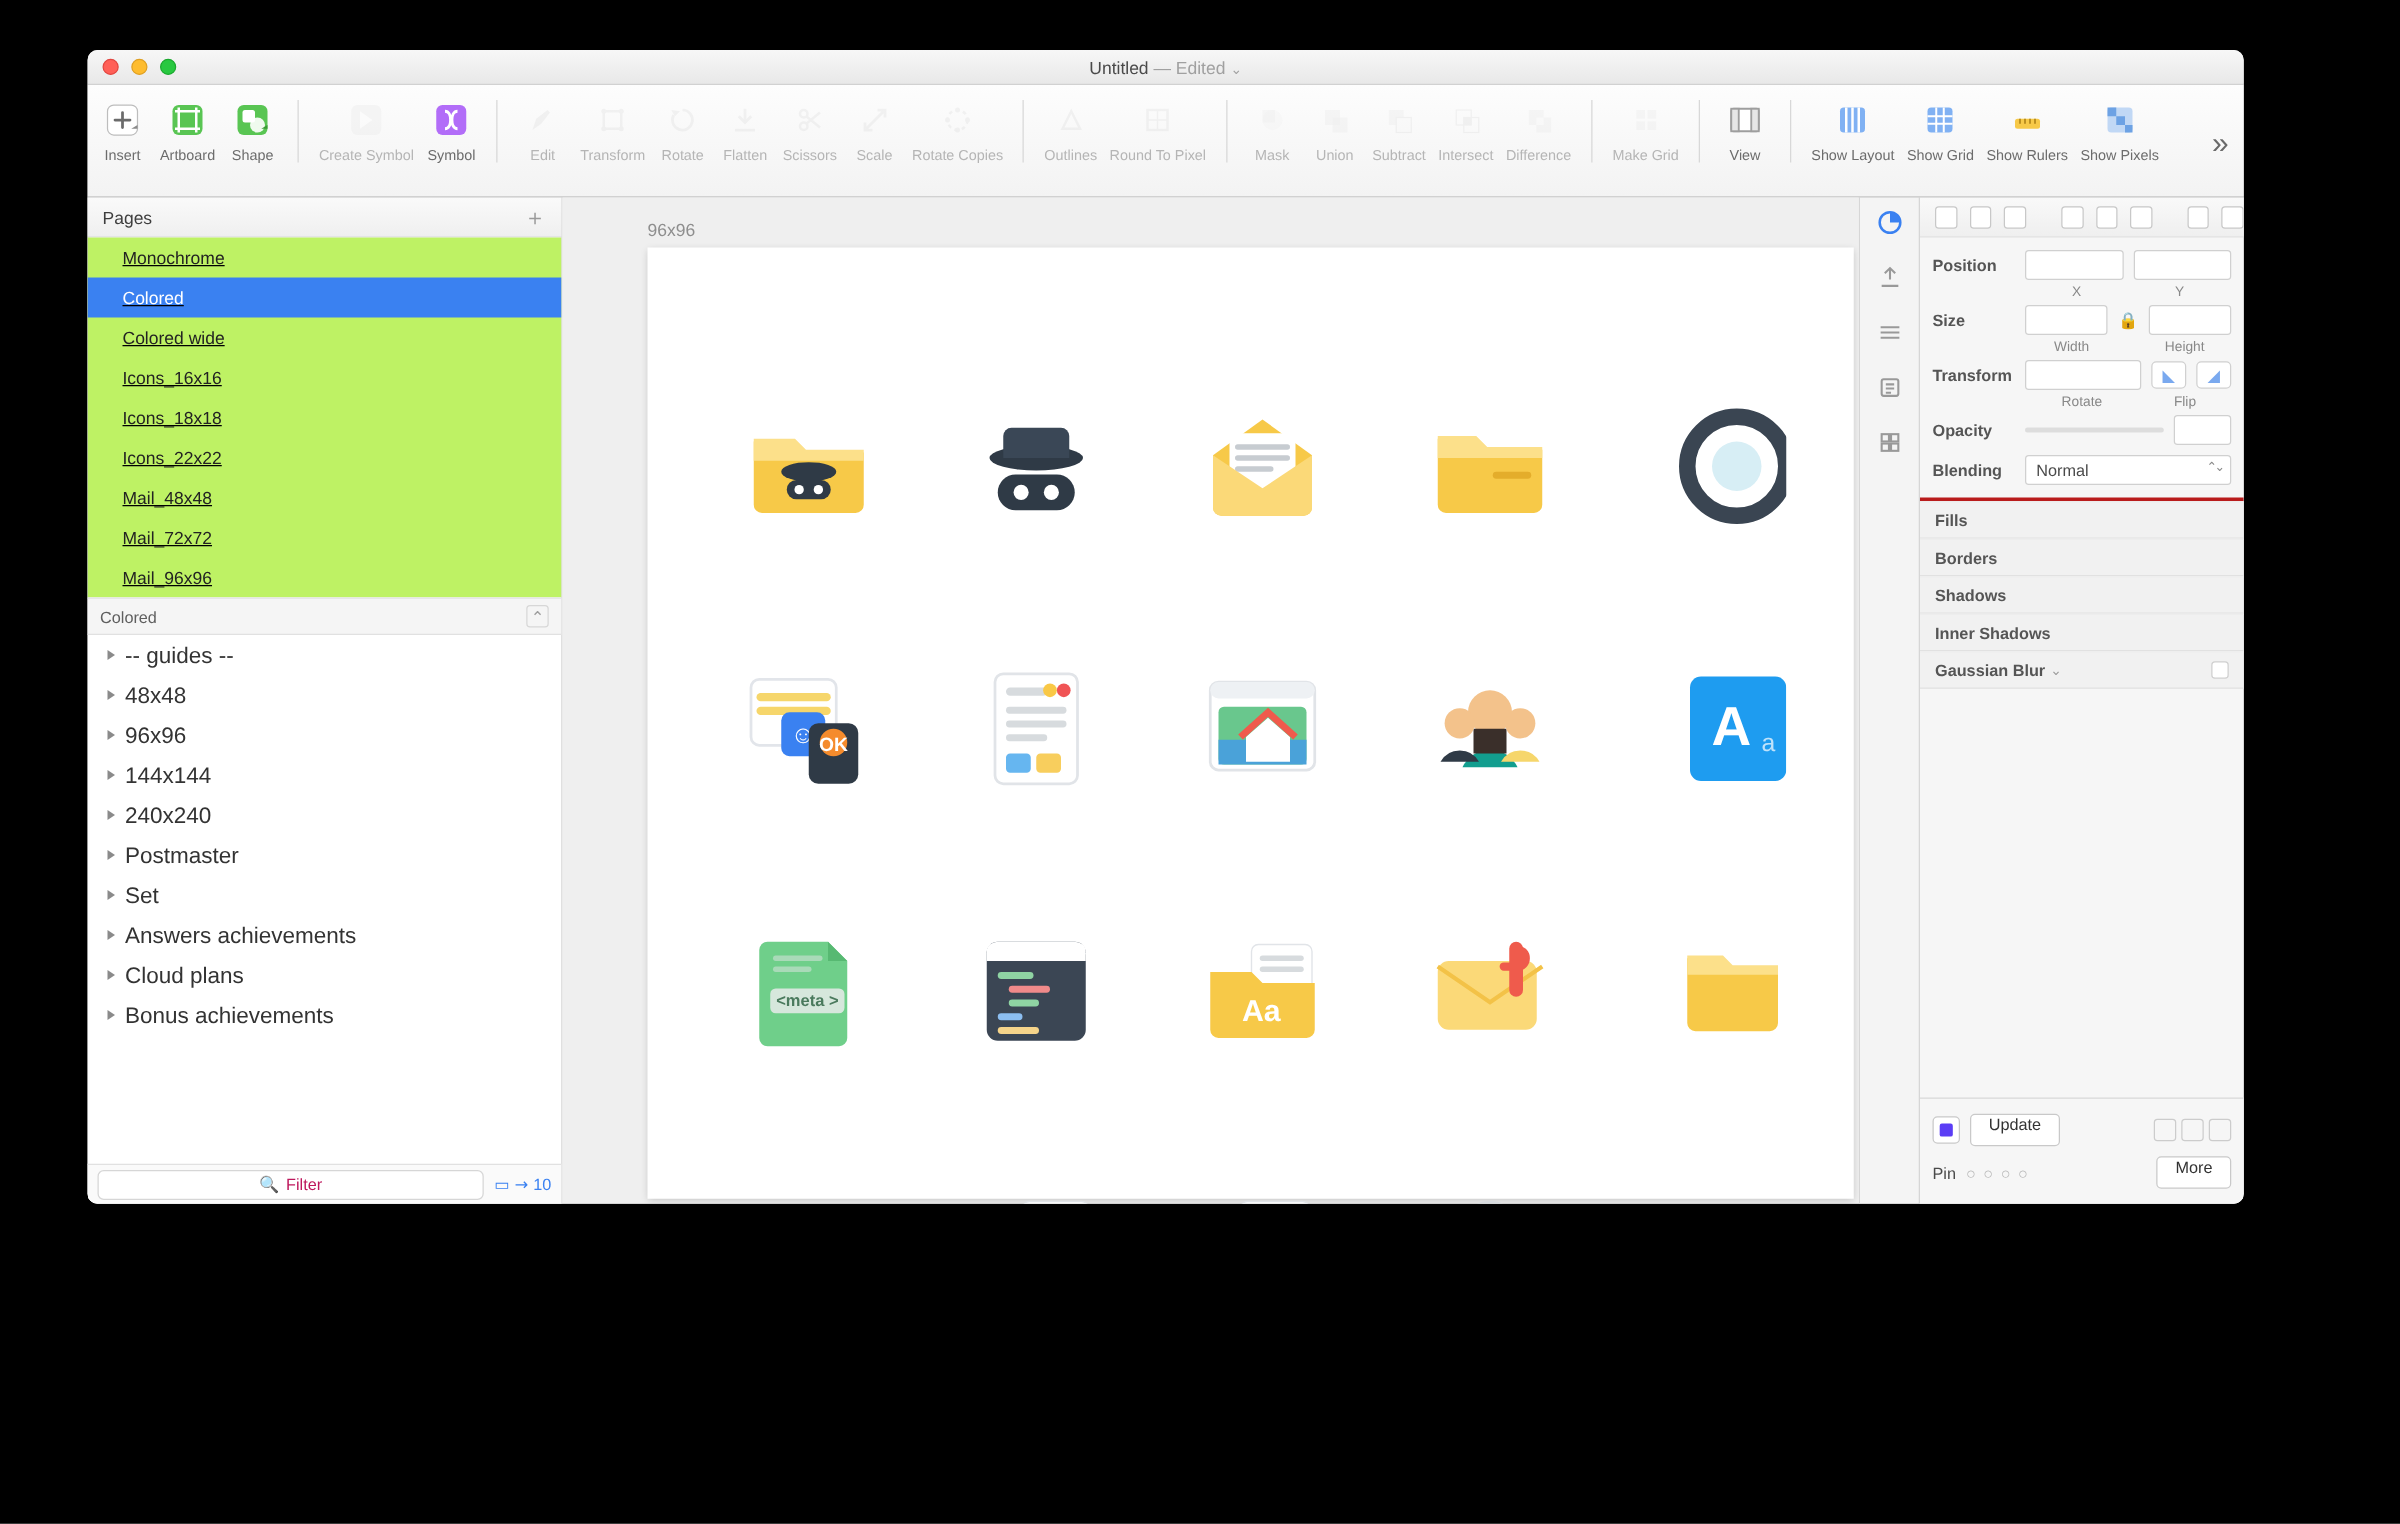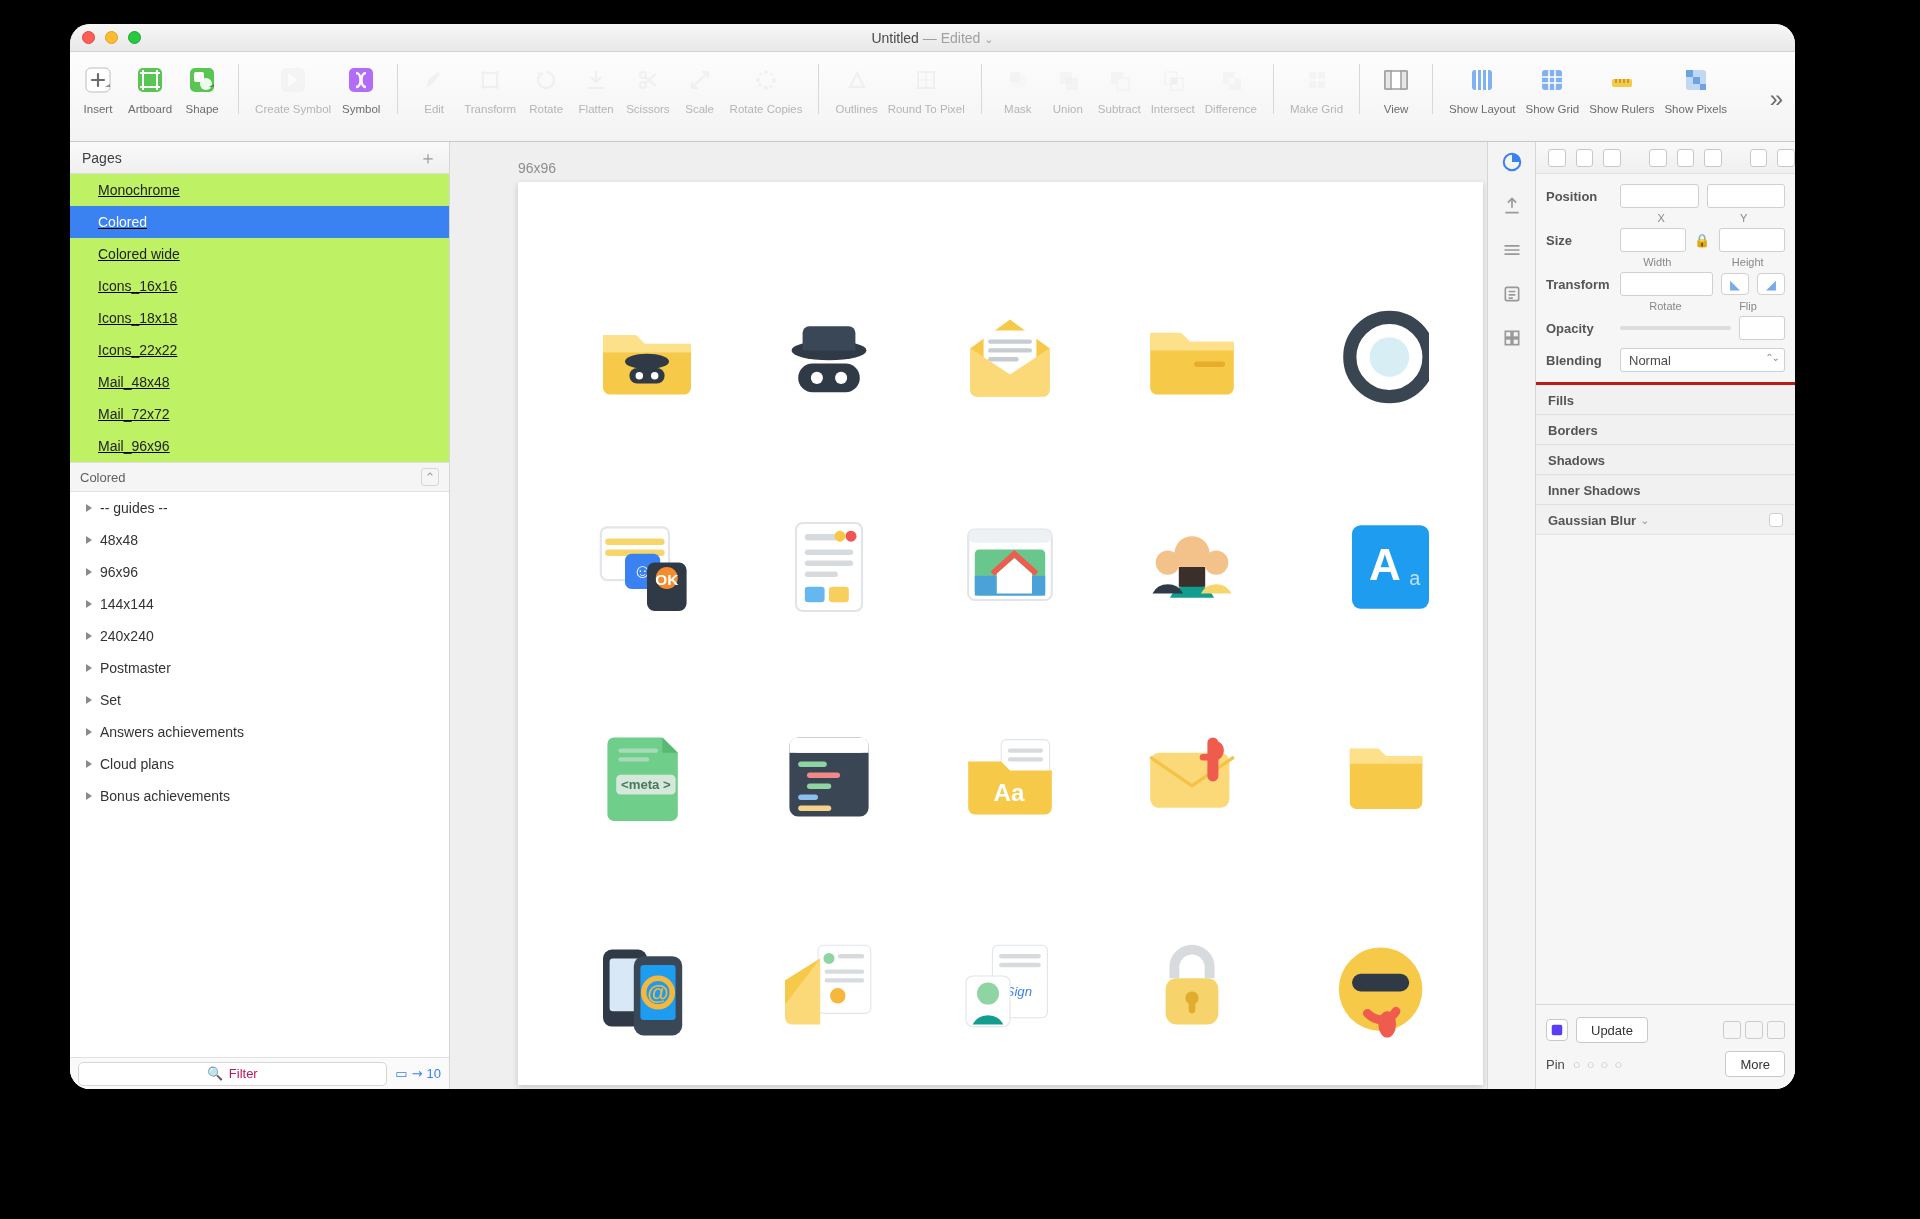--- a/index.html
+++ b/index.html
@@ -1,22 +1,22 @@
 <!DOCTYPE html>
 <html><head>
 <meta charset="utf-8">
 <style>
 * { margin: 0; padding: 0; box-sizing: border-box; font-family: -apple-system, BlinkMacSystemFont, "Helvetica Neue", Arial, sans-serif; -webkit-font-smoothing: antialiased; }
 body { background: #000; width: 1920px; height: 1219px; overflow: hidden; }
 .window {
   position: absolute;
-  left: 70px; top: 24px;
-  width: 1725px; height: 1065px;
+  left: 70px; top: 40px;
+  width: 1725px; height: 923px;
   background: #ececec;
-  border-radius: 20px;
+  border-radius: 8px;
   box-shadow: 0 30px 80px rgba(0,0,0,0.6);
   display: flex; flex-direction: column;
   overflow: hidden;
 }
 
 
 .titlebar {
   height: 28px;
   background: linear-gradient(#f7f7f7,#e8e8e8);
   border-bottom: 1px solid #d1d1d1;
@@ -55,21 +55,21 @@
 
 .sidebar{width:380px; background:#fff; border-right:1px solid #d6d6d6; display:flex; flex-direction:column;}
 .panel-head{height:32px;background:linear-gradient(#fafafa,#efefef);border-bottom:1px solid #ddd;display:flex;align-items:center;padding:0 12px;color:#3e3e3e;font-size:14px;}
 .panel-head .plus{margin-left:auto;color:#9a9a9a;font-size:18px;}
 .pages{background:#bef264;text-decoration:underline;}
 .page-row{height:32px;display:flex;align-items:center;padding-left:28px;font-size:14px;color:#222;}
 .page-row.selected{background:#3a81f1;color:#fff;}
 .layers-head{height:30px;background:#f5f5f5;border-top:1px solid #e1e1e1;border-bottom:1px solid #e1e1e1;display:flex;align-items:center;padding:0 10px;color:#5f5f5f;font-size:13px;}
 .layers-head .ctrl{margin-left:auto;color:#9e9e9e;font-size:13px;border:1px solid #d7d7d7;border-radius:3px;width:18px;height:18px;display:flex;align-items:center;justify-content:center;}
 .layers{flex:1;overflow:auto;}
-.layer-row{height:32px;display:flex;align-items:center;padding-left:16px;font-size:14px;color:#333; gap:8px;}
+.layer-row{height:32px;display:flex;align-items:center;padding-left:16px;font-size:18px;color:#333; gap:8px;}
 .tri{width:0;height:0;border-left:6px solid #8a8a8a;border-top:4px solid transparent;border-bottom:4px solid transparent;}
 .sidebar-bottom{height:32px;border-top:1px solid #e1e1e1;background:#fafafa;display:flex;align-items:center;padding:0 8px;gap:8px;}
 .filter-wrap{flex:1;height:24px;background:#fff;border:1px solid #d6d6d6;border-radius:5px;display:flex;align-items:center;justify-content:center;color:#a3a3a3;font-size:13px; gap:5px;}
 .zoom-info{color:#3a81f1;font-size:13px;display:flex;align-items:center;gap:4px;}
 
 
 .canvas-wrap{flex:1;background:#efefef;overflow:hidden;position:relative;}
 .artboard-label{position:absolute;left:68px;top:18px;font-size:14px;color:#8e8e8e;}
 .artboard{position:absolute;left:68px;top:40px;right:4px;bottom:4px;background:#fff;box-shadow:0 2px 6px rgba(0,0,0,.18);}
 .icon-grid{display:grid;grid-template-columns:repeat(5,1fr);grid-auto-rows:210px; padding:70px 18px 10px 38px; column-gap:0;}
@@ -86,21 +86,21 @@
 .fld{height:24px;background:#fff;border:1px solid #d0d0d0;border-radius:3px;flex:1;min-width:0;}
 .sub{font-size:11px;color:#888;text-align:center;flex:1;}
 .subrow{display:flex;}
 .pill{height:22px;border:1px solid #d0d0d0;border-radius:4px;background:#fff;padding:0 8px;display:flex;align-items:center;gap:3px;}
 .ins-head{height:30px;padding:0 12px;display:flex;align-items:center;background:#f1f1f1;border-bottom:1px solid #e1e1e1;border-top:1px solid #ededed;}
 .ins-head .t{font-weight:700;color:#555;font-size:13px;}
 .blend-sel{flex:1;height:24px;background:#fff;border:1px solid #d0d0d0;border-radius:3px;display:flex;align-items:center;padding:0 8px;position:relative;}
 .blend-sel::after{content:"⌃⌄";position:absolute;right:6px;top:3px;font-size:10px;color:#888;letter-spacing:-2px;}
 .ins-foot{margin-top:auto;border-top:1px solid #d8d8d8;padding:8px 10px;background:#f6f6f6;}
 .ins-foot .r{display:flex;align-items:center;gap:8px;padding:4px 0;}
-.btn{height:26px;border:1px solid #c9c9c9;border-radius:4px;background:#fff;padding:0 14px;display:flex;align-items:center;font-size:13px;color:#333;}
+.btn{height:26px;border:1px solid #c9c9c9;border-radius:4px;background:#fff;padding:0 14px;display:flex;font-size:13px;color:#333;}
 
 
 .rail{width:48px;background:#f4f4f4;border-left:1px solid #d6d6d6;display:flex;flex-direction:column;align-items:center;padding-top:6px;gap:16px;}
 .rail .r-ic{width:28px;height:28px;color:#999;display:flex;align-items:center;justify-content:center;}
 .rail .r-ic.active{color:#3a81f1;}
 </style>
 </head>
 <body>
 
 <div class="window">

